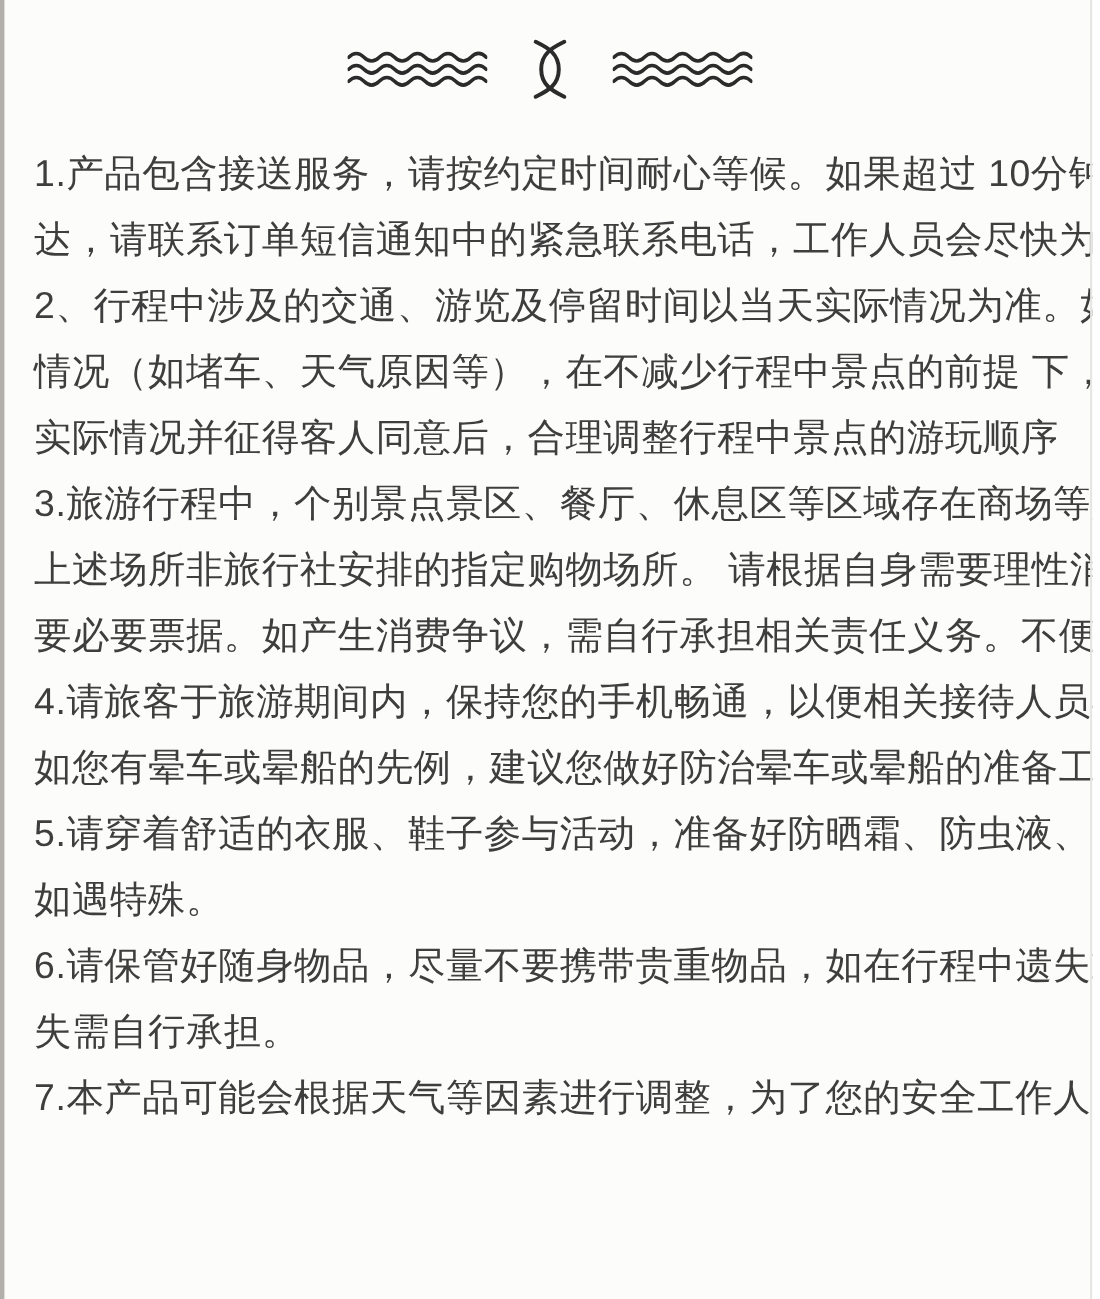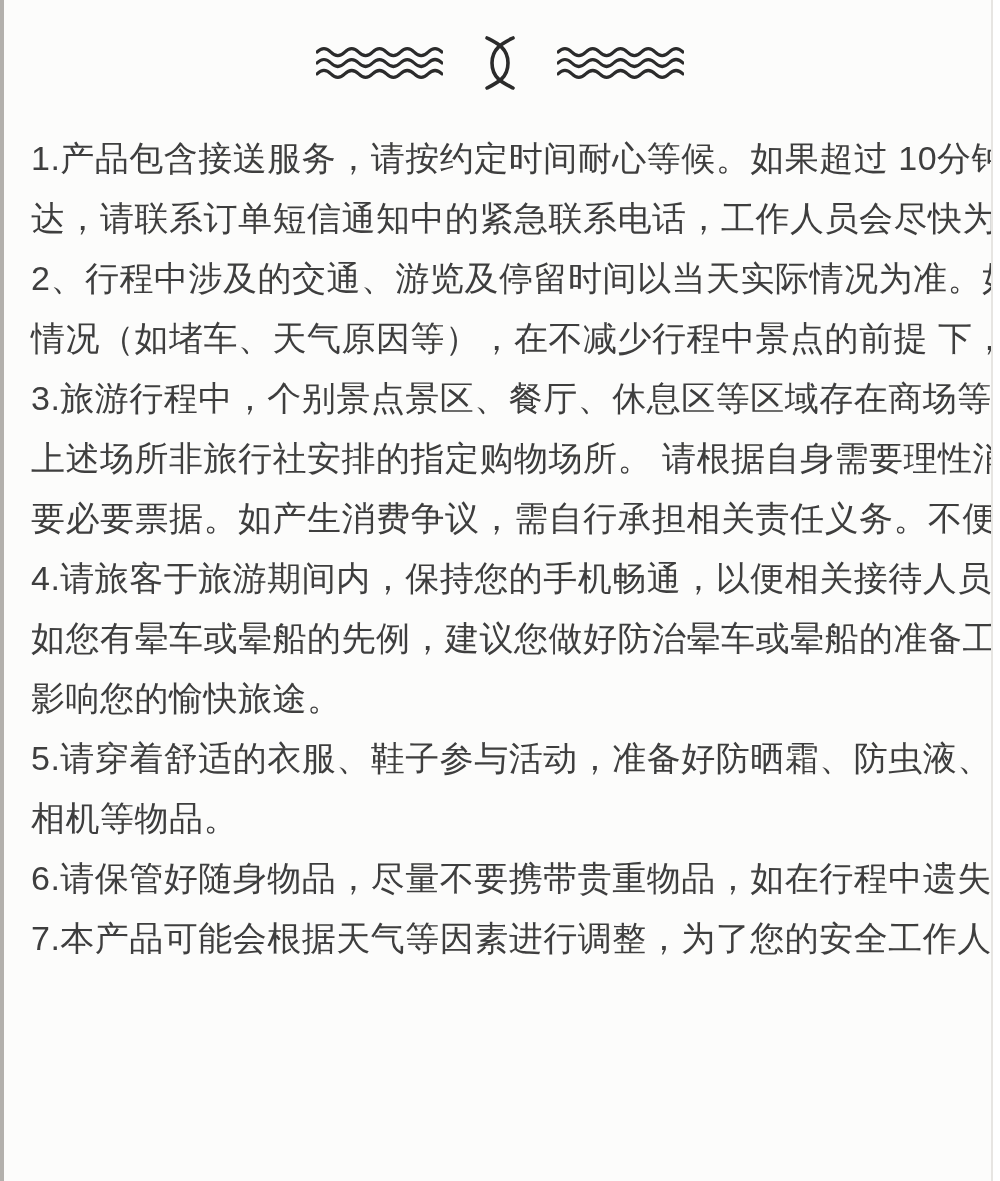--- a/index.html
+++ b/index.html
@@ -108,37 +108,38 @@
   </div>
 
   <div class="content">
     <div>
       <div class="line">1.产品包含接送服务，请按约定时间耐心等候。如果超过 10分钟车辆未到</div>
       <div class="line">达，请联系订单短信通知中的紧急联系电话，工作人员会尽快为您协调</div>
     </div>
     <div>
       <div class="line">2、行程中涉及的交通、游览及停留时间以当天实际情况为准。如遇特殊</div>
       <div class="line">情况（如堵车、天气原因等），在不减少行程中景点的前提 下，导游可视</div>
+      <div class="line">实际情况并征得客人同意后，合理调整行程中景点的游玩顺序</div>
     </div>
     <div>
       <div class="line">3.旅游行程中，个别景点景区、餐厅、休息区等区域存在商场等购物场所</div>
       <div class="line">上述场所非旅行社安排的指定购物场所。 请根据自身需要理性消费，并索</div>
       <div class="line">要必要票据。如产生消费争议，需自行承担相关责任义务。不便之处敬请</div>
     </div>
     <div>
       <div class="line">4.请旅客于旅游期间内，保持您的手机畅通，以便相关接待人员与您联系。</div>
       <div class="line">如您有晕车或晕船的先例，建议您做好防治晕车或晕船的准备工作，以免</div>
-      <div class="line">影响您的愉快旅途。</div>
     </div>
     <div>
       <div class="line">5.请穿着舒适的衣服、鞋子参与活动，准备好防晒霜、防虫液、防风外套、</div>
-      <div class="line">相机等物品。</div>
+      <div class="line">如遇特殊。</div>
     </div>
     <div>
       <div class="line">6.请保管好随身物品，尽量不要携带贵重物品，如在行程中遗失或损坏，损</div>
+      <div class="line">失需自行承担。</div>
     </div>
     <div>
       <div class="line">7.本产品可能会根据天气等因素进行调整，为了您的安全工作人员有权要</div>
     </div>
   </div>
 
   <div class="left-edge-strip"></div>
   <div class="right-edge-line"></div>
   <div class="right-edge-margin"></div>
 </div>

